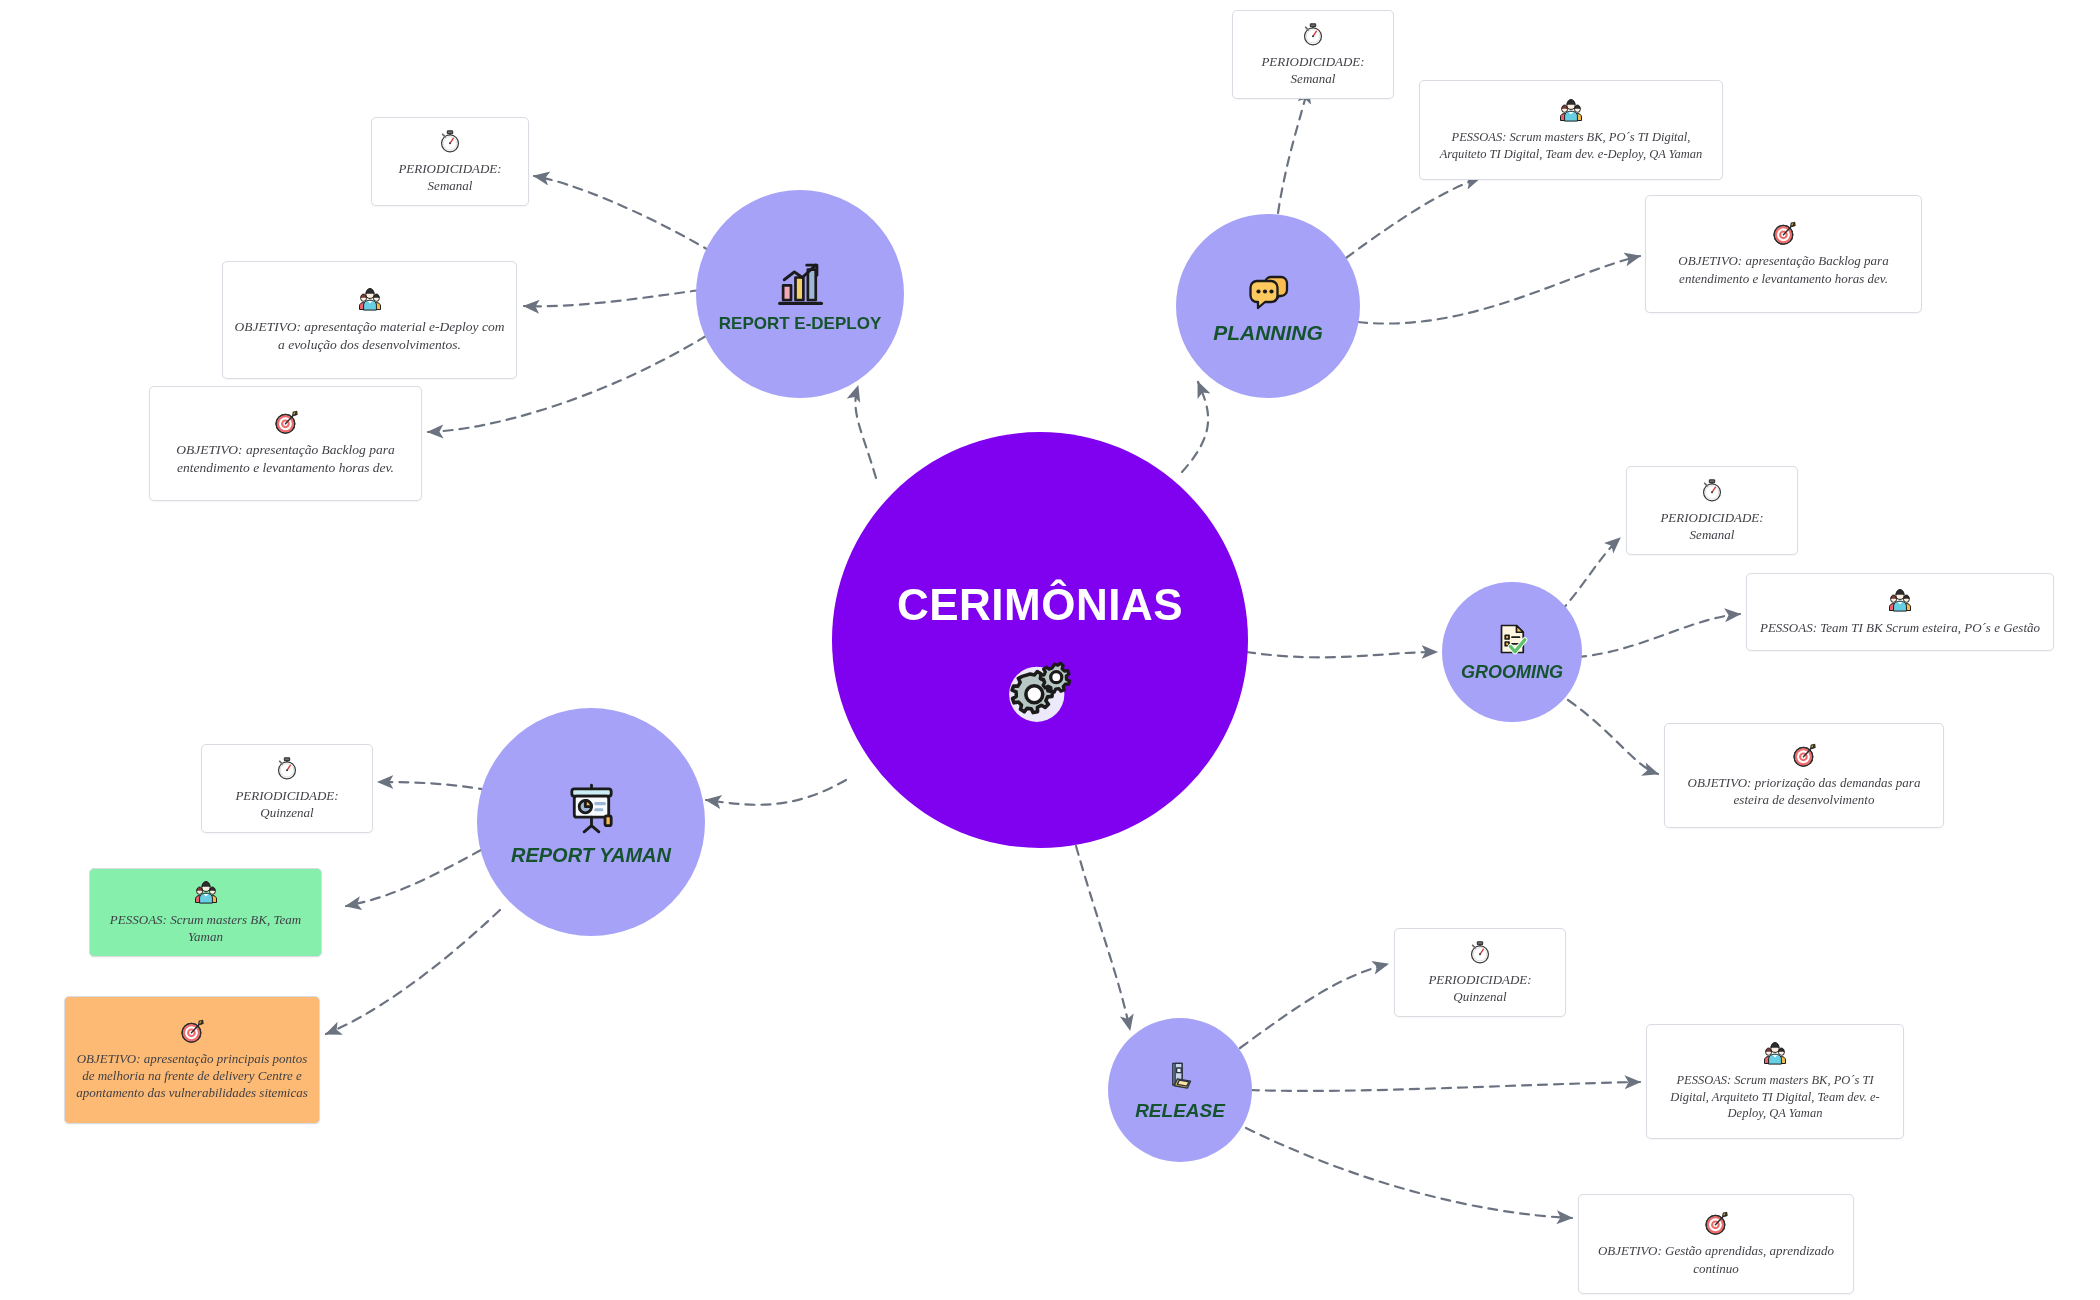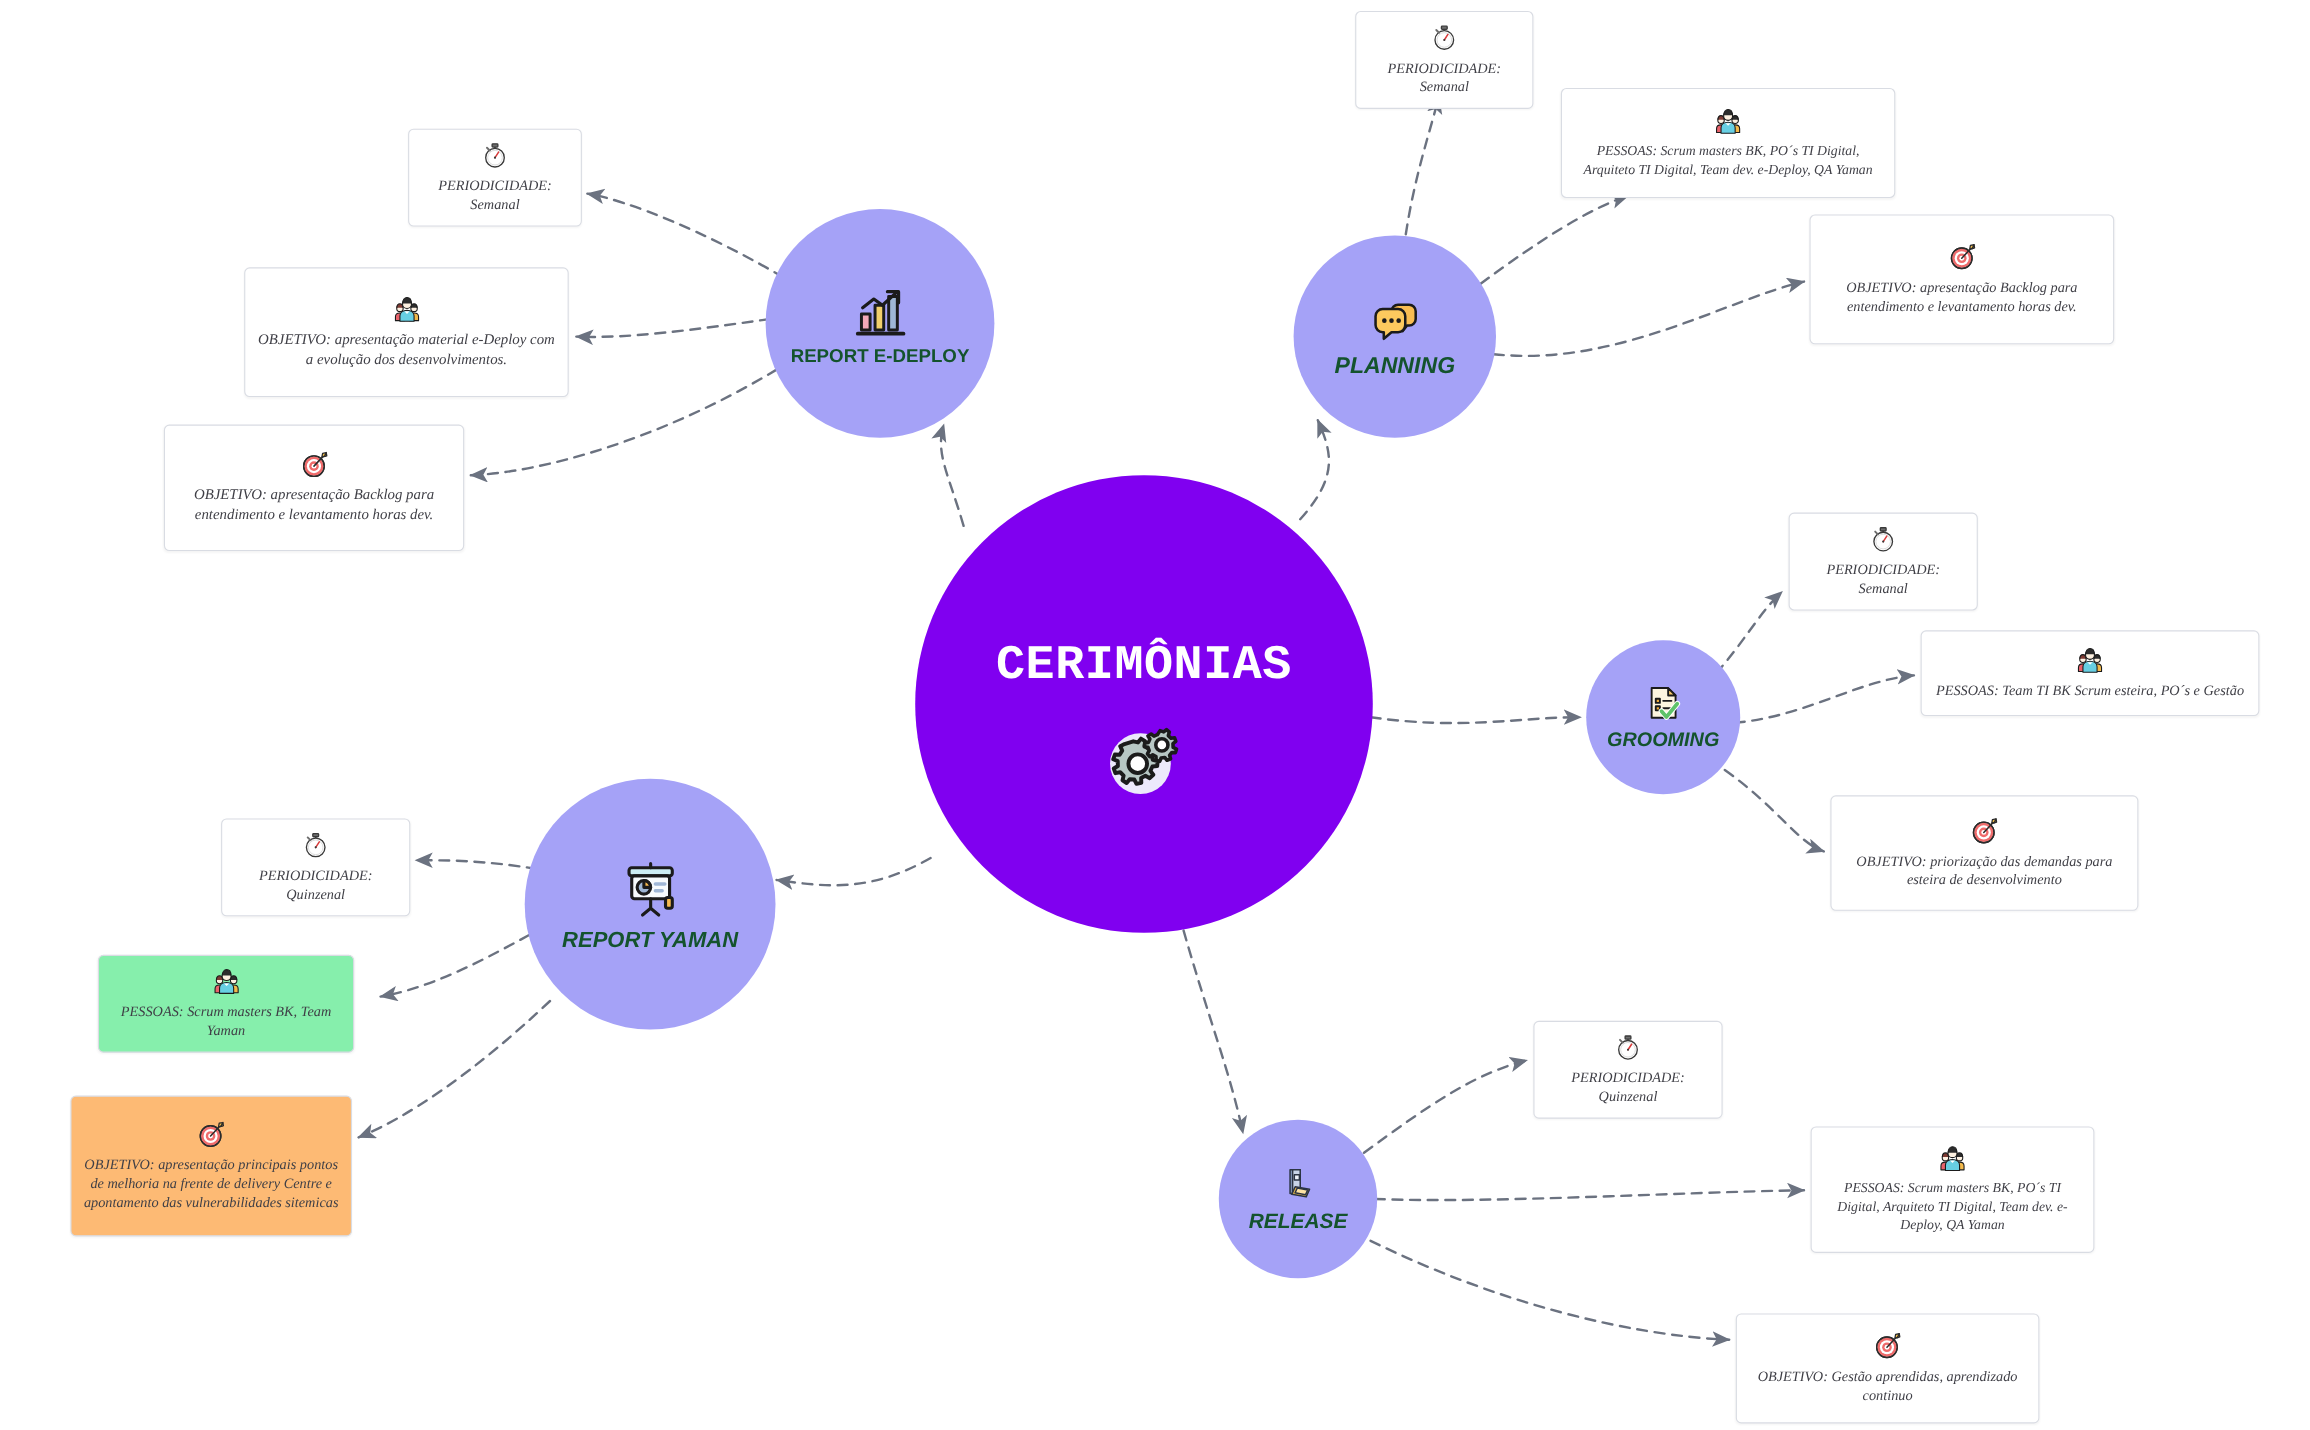--- a/index.html
+++ b/index.html
@@ -30,21 +30,21 @@
   .hub {
     position: absolute;
     border-radius: 50%;
     display: flex;
     flex-direction: column;
     align-items: center;
     justify-content: center;
     box-sizing: border-box;
   }
   .hub-title {
-    font-family: Liberation Mono, monospace;
+    font-family: Liberation Sans, sans-serif;
     font-weight: bold;
     color: #ffffff;
     letter-spacing: 0.5px;
     text-align: center;
     margin-top: 36px;
   }
 
   
   .branch {
     position: absolute;
@@ -218,21 +218,21 @@
           <circle cx="24" cy="28" r="11.4" stroke="#cfcfcf" stroke-width="1.1"></circle>
           <rect x="19.5" y="6.5" width="9" height="5" rx="1.2" fill="#6e6e6e" stroke="#3a3a3a"></rect>
           <path d="M24 11.5v2.2" stroke-width="2.6"></path>
           <path d="M11.5 12.5l4.3 4.3" stroke-width="3" stroke-linecap="round" stroke="#6e6e6e"></path>
         </g>
         <path d="M24 28l5.6-8.6" stroke="#d93b3b" stroke-width="2.4" stroke-linecap="round" fill="none"></path>
         <circle cx="24" cy="28" r="1.7" fill="#3a3a3a"></circle>
           </svg></div>
         <div class="card-text" style="font-size: 13px; color: rgb(63, 63, 70);">PERIODICIDADE: Semanal</div>
       </div>
-      <div class="card" style="left: 222px; top: 243px; width: 295px; min-height: 118px; border-color: rgb(217, 220, 227); background: rgb(255, 255, 255);">
+      <div class="card" style="left: 222px; top: 261px; width: 295px; min-height: 118px; border-color: rgb(217, 220, 227); background: rgb(255, 255, 255);">
         <div class="card-icon"><svg width="28" height="28" viewBox="0 0 48 48" xmlns="http://www.w3.org/2000/svg">
         <g stroke="#1b1b1b" stroke-width="1.7" stroke-linejoin="round">
           <path fill="#e8626b" d="M6 42v-6c0-3.6 3.2-6 7-6s7 2.4 7 6v6z"></path>
           <circle cx="13" cy="23" r="5" fill="#fdf0e0"></circle>
           <path d="M8.2 22c0-4 2-6.4 4.8-6.4S17.8 18 17.8 22" fill="#7d3a33"></path>
           <path fill="#f2b94b" d="M28 42v-6c0-3.6 3.2-6 7-6s7 2.4 7 6v6z"></path>
           <circle cx="35" cy="23" r="5" fill="#fdf0e0"></circle>
           <path d="M30.2 22c0-4 2-6.4 4.8-6.4S39.8 18 39.8 22" fill="#2c2c2c"></path>
           <path fill="#67cfe3" d="M13 43v-8.5C13 29.2 17.8 26 24 26s11 3.2 11 8.5V43z"></path>
           <path d="M20 27.5l4 4 4-4" fill="#ffffff" stroke="none"></path>

